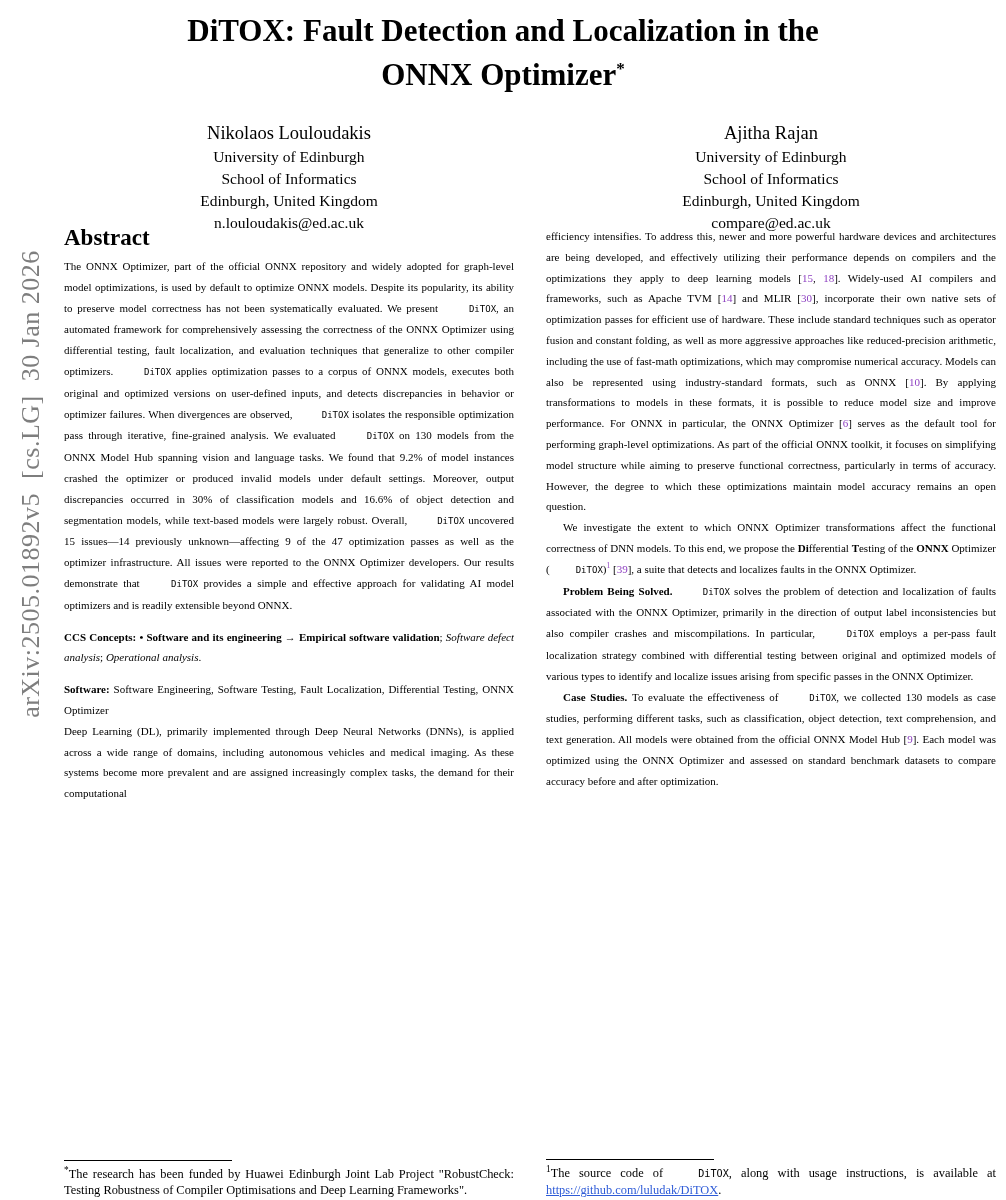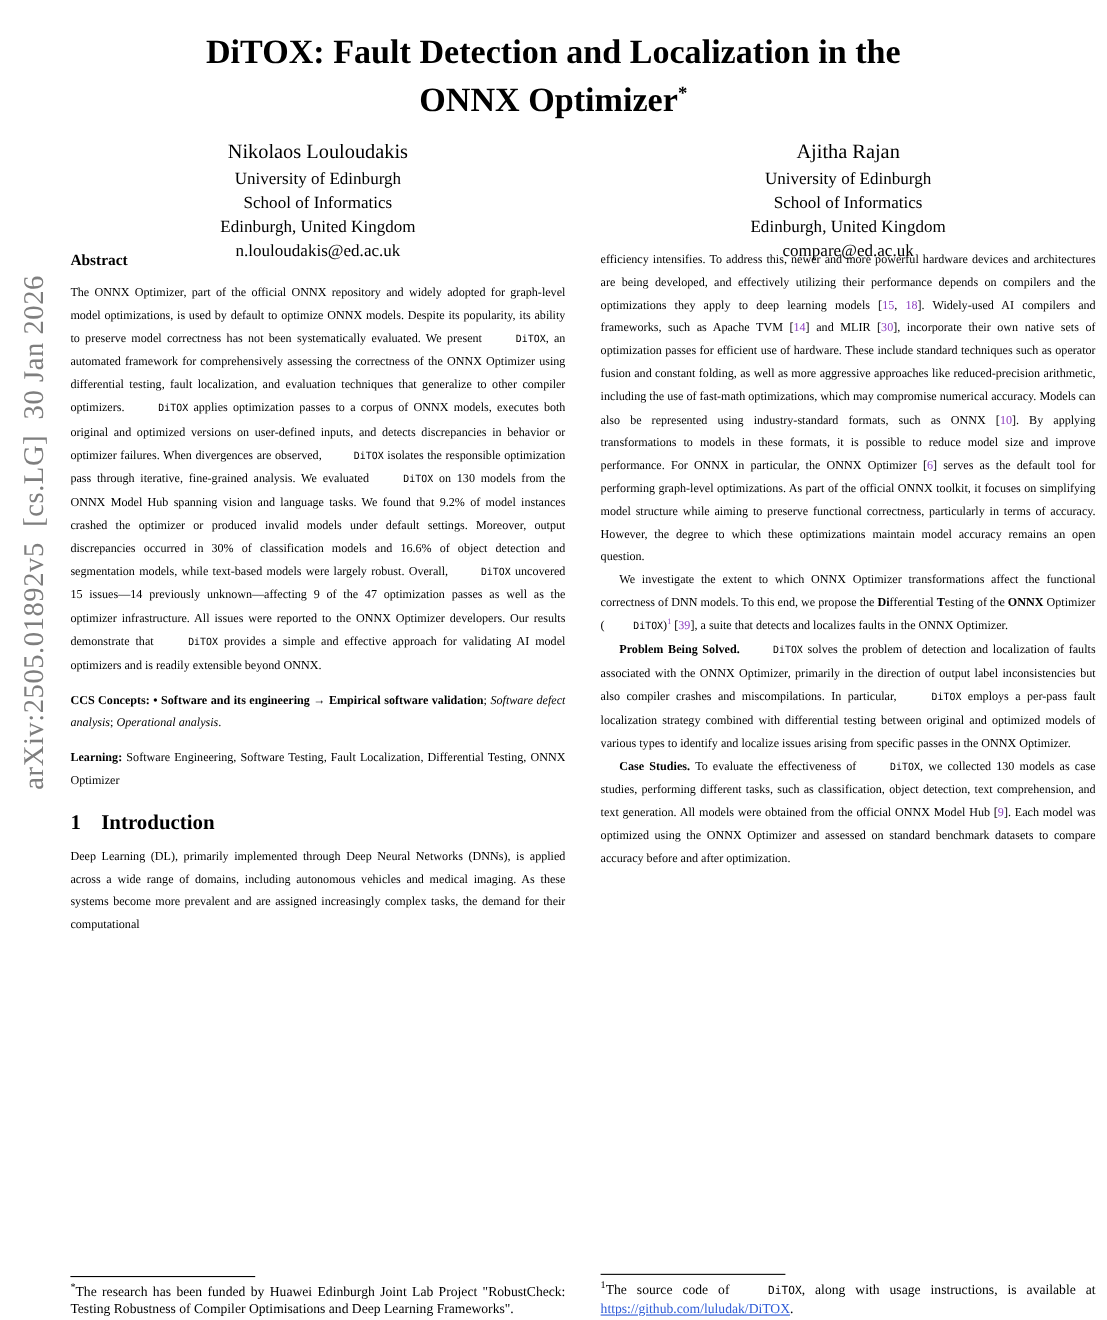--- a/index.html
+++ b/index.html
@@ -10,39 +10,39 @@
     font-family: "Liberation Serif", serif;
     position: relative; overflow: hidden;
   }
   .watermark {
     position: absolute; left: 31px; top: 484px;
     transform: translate(-50%,-50%) rotate(-90deg);
     white-space: pre; font-size: 26px; letter-spacing: 0.5px;
     color: var(--wm, #7e7e7e);
   }
   .title-block { padding-top: 12px; }
-  .title { margin: 16px; text-align: center; font-size: 31px; line-height: 38px; font-weight: 700; }
+  .title { margin: 0; text-align: center; font-size: 31px; line-height: 38px; font-weight: 700; }
   .tmark { font-size: 0.55em; }
-  .authors { display: flex; justify-content: center; margin-top: 6px; gap: 32px; padding-left: 64px; padding-right: 10px; }
+  .authors { display: flex; justify-content: center; margin-top: 26px; gap: 32px; padding-left: 64px; padding-right: 10px; }
   .author { width: 450px; text-align: center; }
   .author-name { font-size: 18.5px; line-height: 26px; }
   .author-line { font-size: 15.5px; line-height: 22px; }
   .columns {
     position: absolute; left: 64px; top: 226px;
     width: 932px; height: 972px;
     display: flex; gap: 32px;
   }
   .col { width: 450px; height: 100%; display: flex; flex-direction: column; }
   .col-body { flex: 1 1 auto; min-height: 0; overflow: hidden; }
   .para { margin: 0; font-size: 11px; line-height: 20.8px; text-align: justify; }
   .para.indent { text-indent: 17px; }
   .cont { text-align-last: justify; }
   .block { margin-top: 11px; }
   .sec-heading { margin: 0; font-weight: 700; }
-  .abstract-h { font-size: 14px; line-height: 24px; margin-bottom: 6px; }
+  .abstract-h { font-size: 23px; line-height: 24px; margin-bottom: 6px; }
   .num-heading { font-size: 19px; line-height: 24px; margin-top: 16px; margin-bottom: 8px; }
   .sec-num { display: inline-block; width: 28px; }
   .footnote-area { flex: 0 0 auto; margin-top: auto; padding-top: 4px; }
   .fnrule { width: 168px; border-top: 1px solid #000; margin-bottom: 5px; }
   .footnote { margin: 0; font-size: 12.4px; line-height: 16.2px; text-align: justify; }
   .seg.code { font-family: "DejaVu Sans Mono", monospace; font-size: 0.82em; padding-left: 26px; }
   .seg.b { font-weight: 700; }
   .seg.i { font-style: italic; }
   .seg.bi { font-weight: 700; }
   .seg.cite { color: var(--cite, #8d3fc0); }
@@ -80,22 +80,21 @@
     </div>
   </header>
 
   <main class="columns">
 
     <section class="col">
       <div class="col-body">
         <h2 class="sec-heading abstract-h">Abstract</h2>
         <p class="para"><span class="seg plain">The ONNX Optimizer, part of the official ONNX repository and widely adopted for graph-level model optimizations, is used by default to optimize ONNX models. Despite its popularity, its ability to preserve model correctness has not been systematically evaluated. We present </span><span class="seg code">DiTOX</span><span class="seg plain">, an automated framework for comprehensively assessing the correctness of the ONNX Optimizer using differential testing, fault localization, and evaluation techniques that generalize to other compiler optimizers. </span><span class="seg code">DiTOX</span><span class="seg plain"> applies optimization passes to a corpus of ONNX models, executes both original and optimized versions on user-defined inputs, and detects discrepancies in behavior or optimizer failures. When divergences are observed, </span><span class="seg code">DiTOX</span><span class="seg plain"> isolates the responsible optimization pass through iterative, fine-grained analysis. We evaluated </span><span class="seg code">DiTOX</span><span class="seg plain"> on 130 models from the ONNX Model Hub spanning vision and language tasks. We found that 9.2% of model instances crashed the optimizer or produced invalid models under default settings. Moreover, output discrepancies occurred in 30% of classification models and 16.6% of object detection and segmentation models, while text-based models were largely robust. Overall, </span><span class="seg code">DiTOX</span><span class="seg plain"> uncovered 15 issues—14 previously unknown—affecting 9 of the 47 optimization passes as well as the optimizer infrastructure. All issues were reported to the ONNX Optimizer developers. Our results demonstrate that </span><span class="seg code">DiTOX</span><span class="seg plain"> provides a simple and effective approach for validating AI model optimizers and is readily extensible beyond ONNX.</span></p>
         <p class="para block"><span class="seg bi">CCS Concepts: </span><span class="seg b">• Software and its engineering → Empirical software validation</span><span class="seg plain">; </span><span class="seg i">Software defect analysis</span><span class="seg plain">; </span><span class="seg i">Operational analysis</span><span class="seg plain">.</span></p>
-        <p class="para block"><span class="seg bi">Learning: </span><span class="seg plain">Software Engineering, Software Testing, Fault Localization, Differential Testing, ONNX Optimizer</span></p>
-        <h2 class="sec-heading num-heading"><span class="sec-num">1</span><span>Introduction</span></h2>
+        <p class="para block"><span class="seg bi">Software: </span><span class="seg plain">Software Engineering, Software Testing, Fault Localization, Differential Testing, ONNX Optimizer</span></p>
         <p class="para cont"><span class="seg plain">Deep Learning (DL), primarily implemented through Deep Neural Networks (DNNs), is applied across a wide range of domains, including autonomous vehicles and medical imaging. As these systems become more prevalent and are assigned increasingly complex tasks, the demand for their computational</span></p>
       </div>
       <div class="footnote-area">
         <div class="fnrule"></div>
         <p class="footnote"><span class="seg sup">*</span><span class="seg plain">The research has been funded by Huawei Edinburgh Joint Lab Project "RobustCheck: Testing Robustness of Compiler Optimisations and Deep Learning Frameworks".</span></p>
       </div>
     </section>
 
     <section class="col">
       <div class="col-body">

